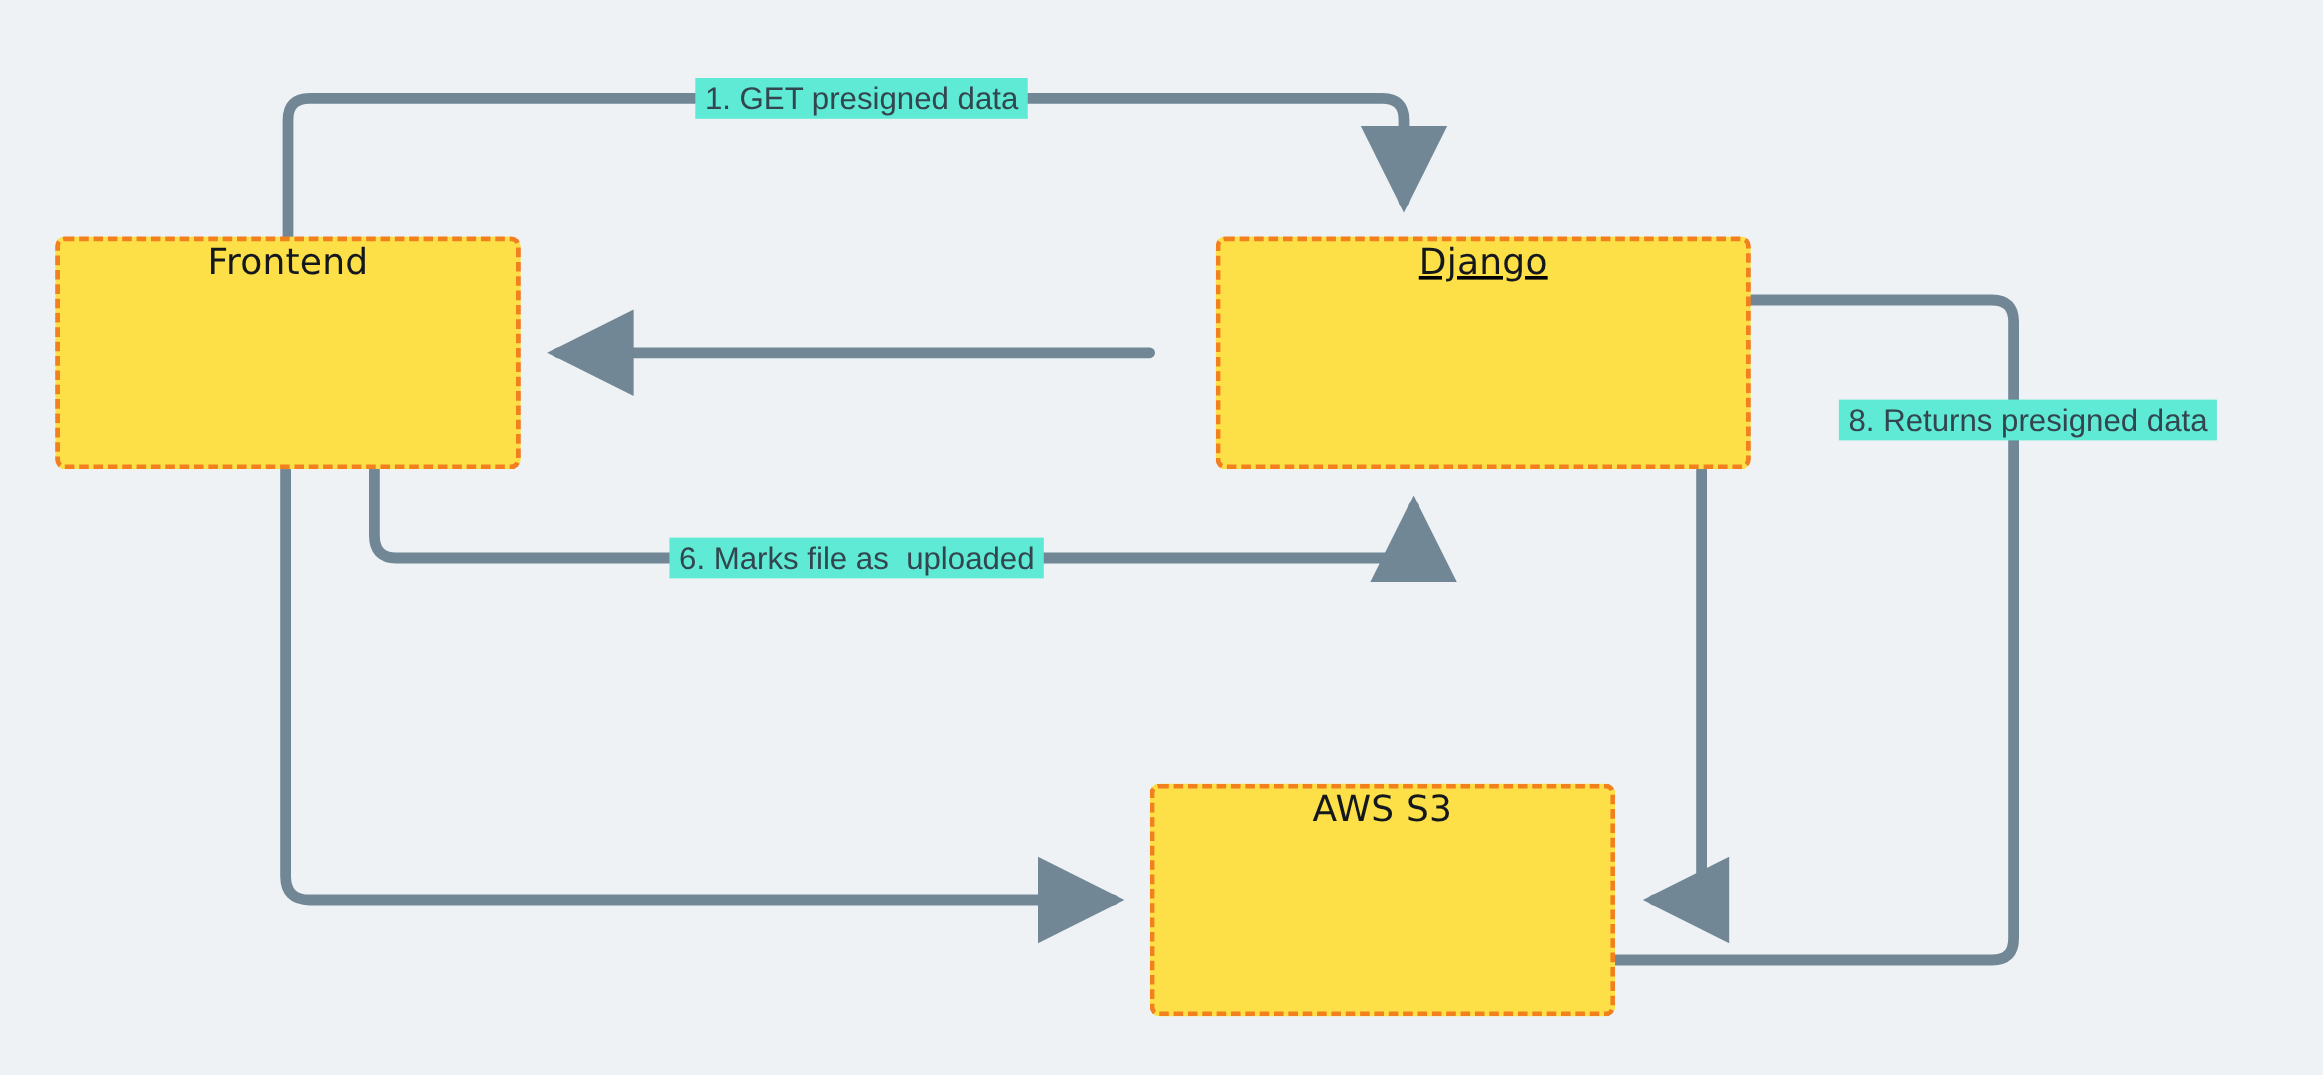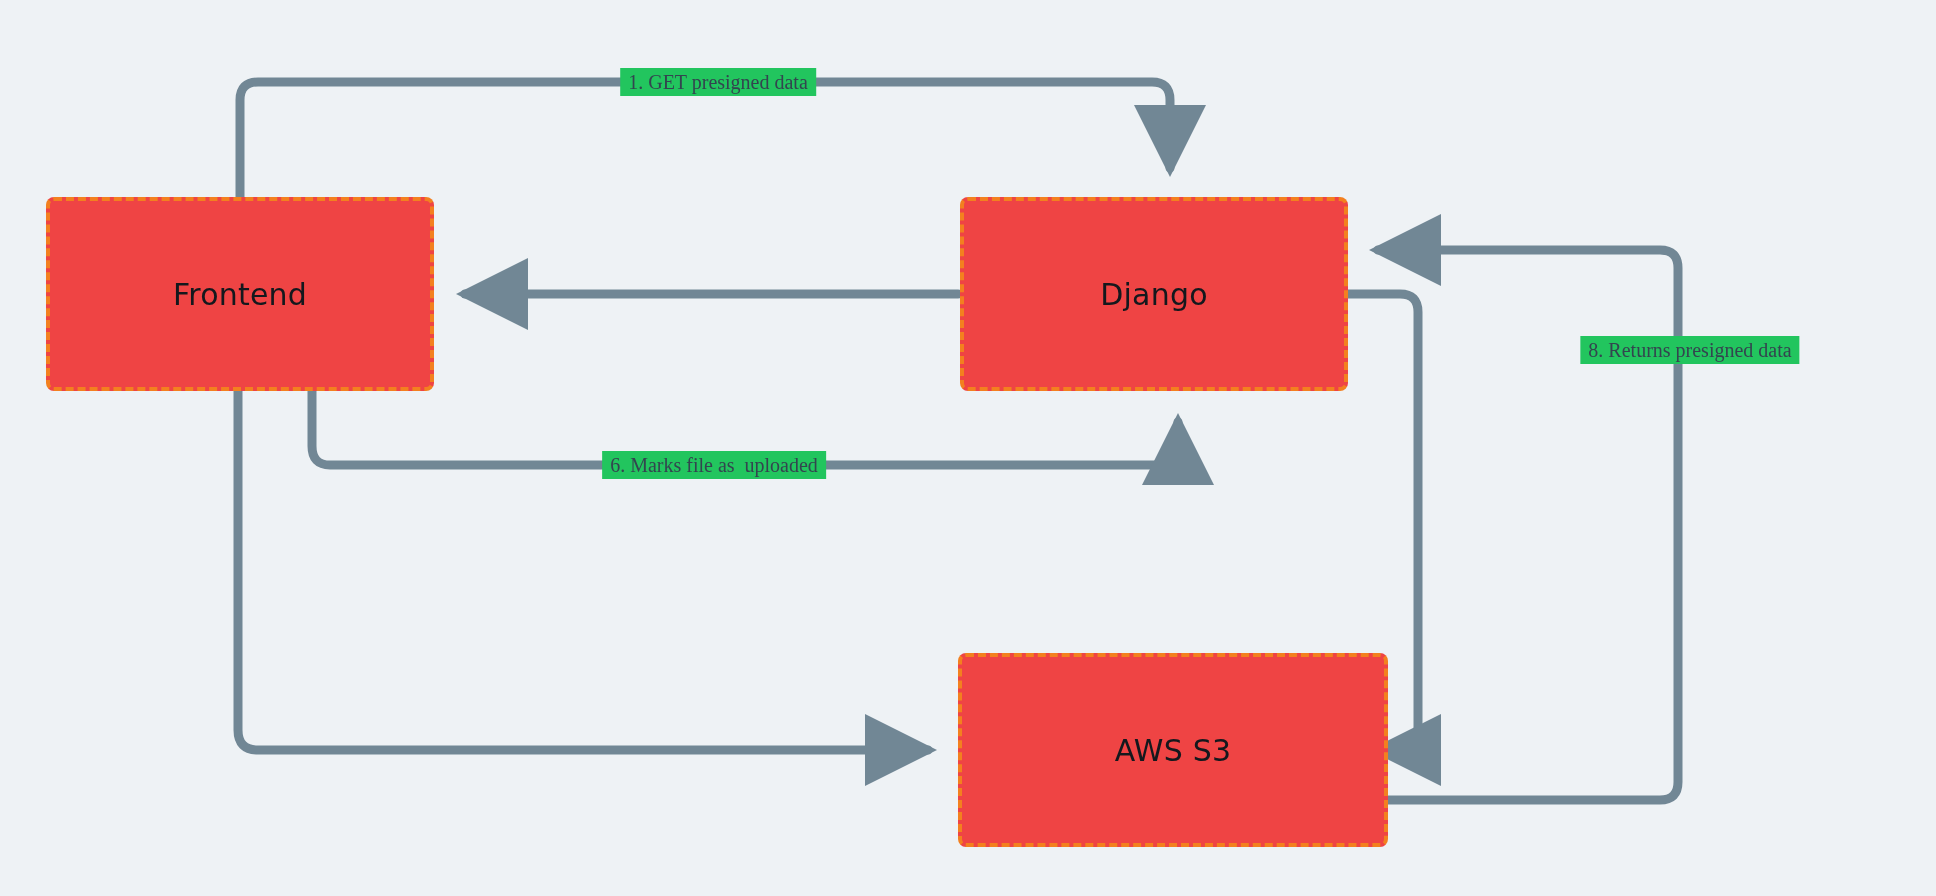--- a/index.html
+++ b/index.html
@@ -20,42 +20,41 @@
   svg#wires {
     position: absolute;
     left: 0;
     top: 0;
     width: 1936px;
     height: 896px;
   }
   .node {
     position: absolute;
     box-sizing: border-box;
-    background: #ef4444;
+    background: #fde047;
     border: 4px dashed #f3801f;
     border-radius: 8px;
     display: flex;
-    align-items: center;
     justify-content: center;
     z-index: 3;
   }
   .node-label {
     font-size: 30px;
     color: #14181d;
     font-family: "DejaVu Sans", sans-serif;
     letter-spacing: 0.2px;
     white-space: pre;
   }
   .edge-label {
     position: absolute;
     z-index: 4;
-    font-size: 20px;
+    font-size: 26px;
     color: #33454f;
-    font-family: Liberation Serif, serif;
-    background: #22c55e;
+    font-family: Liberation Sans, sans-serif;
+    background: #5eead4;
     white-space: pre;
     line-height: 1.0;
     padding: 4px 8px;
     transform: translate(-50%, -50%);
   }
 </style>
 </head>
 <body>
 
 <div id="canvas">
@@ -83,25 +82,25 @@
       <path d="M 238,391 L 238,730 Q 238,750 258,750 L 928,750" marker-end="url(#arrowHead)"></path>
 
       <path d="M 312,391 L 312,446 Q 312,465 330,465 L 1160,465 Q 1178,465 1178,447 L 1178,422" marker-end="url(#arrowHead)"></path>
     </g>
   </svg>
 
   <div class="node" style="left:46px; top:197px; width:388px; height:194px;">
     <span class="node-label">Frontend</span>
   </div>
 
-  <div class="node" style="left:960px; top:197px; width:388px; height:194px;">
+  <div class="node" style="left:1013px; top:197px; width:446px; height:194px;text-decoration:underline;">
     <span class="node-label">Django</span>
   </div>
 
-  <div class="node" style="left:958px; top:653px; width:430px; height:194px;">
+  <div class="node" style="left:958px; top:653px; width:388px; height:194px;">
     <span class="node-label">AWS S3</span>
   </div>
 
   <div class="edge-label" style="left:718px; top:82px;">1. GET presigned data</div>
 
 
   <div class="edge-label" style="left:1690px; top:350px;">8. Returns presigned data</div>
 
 
 

